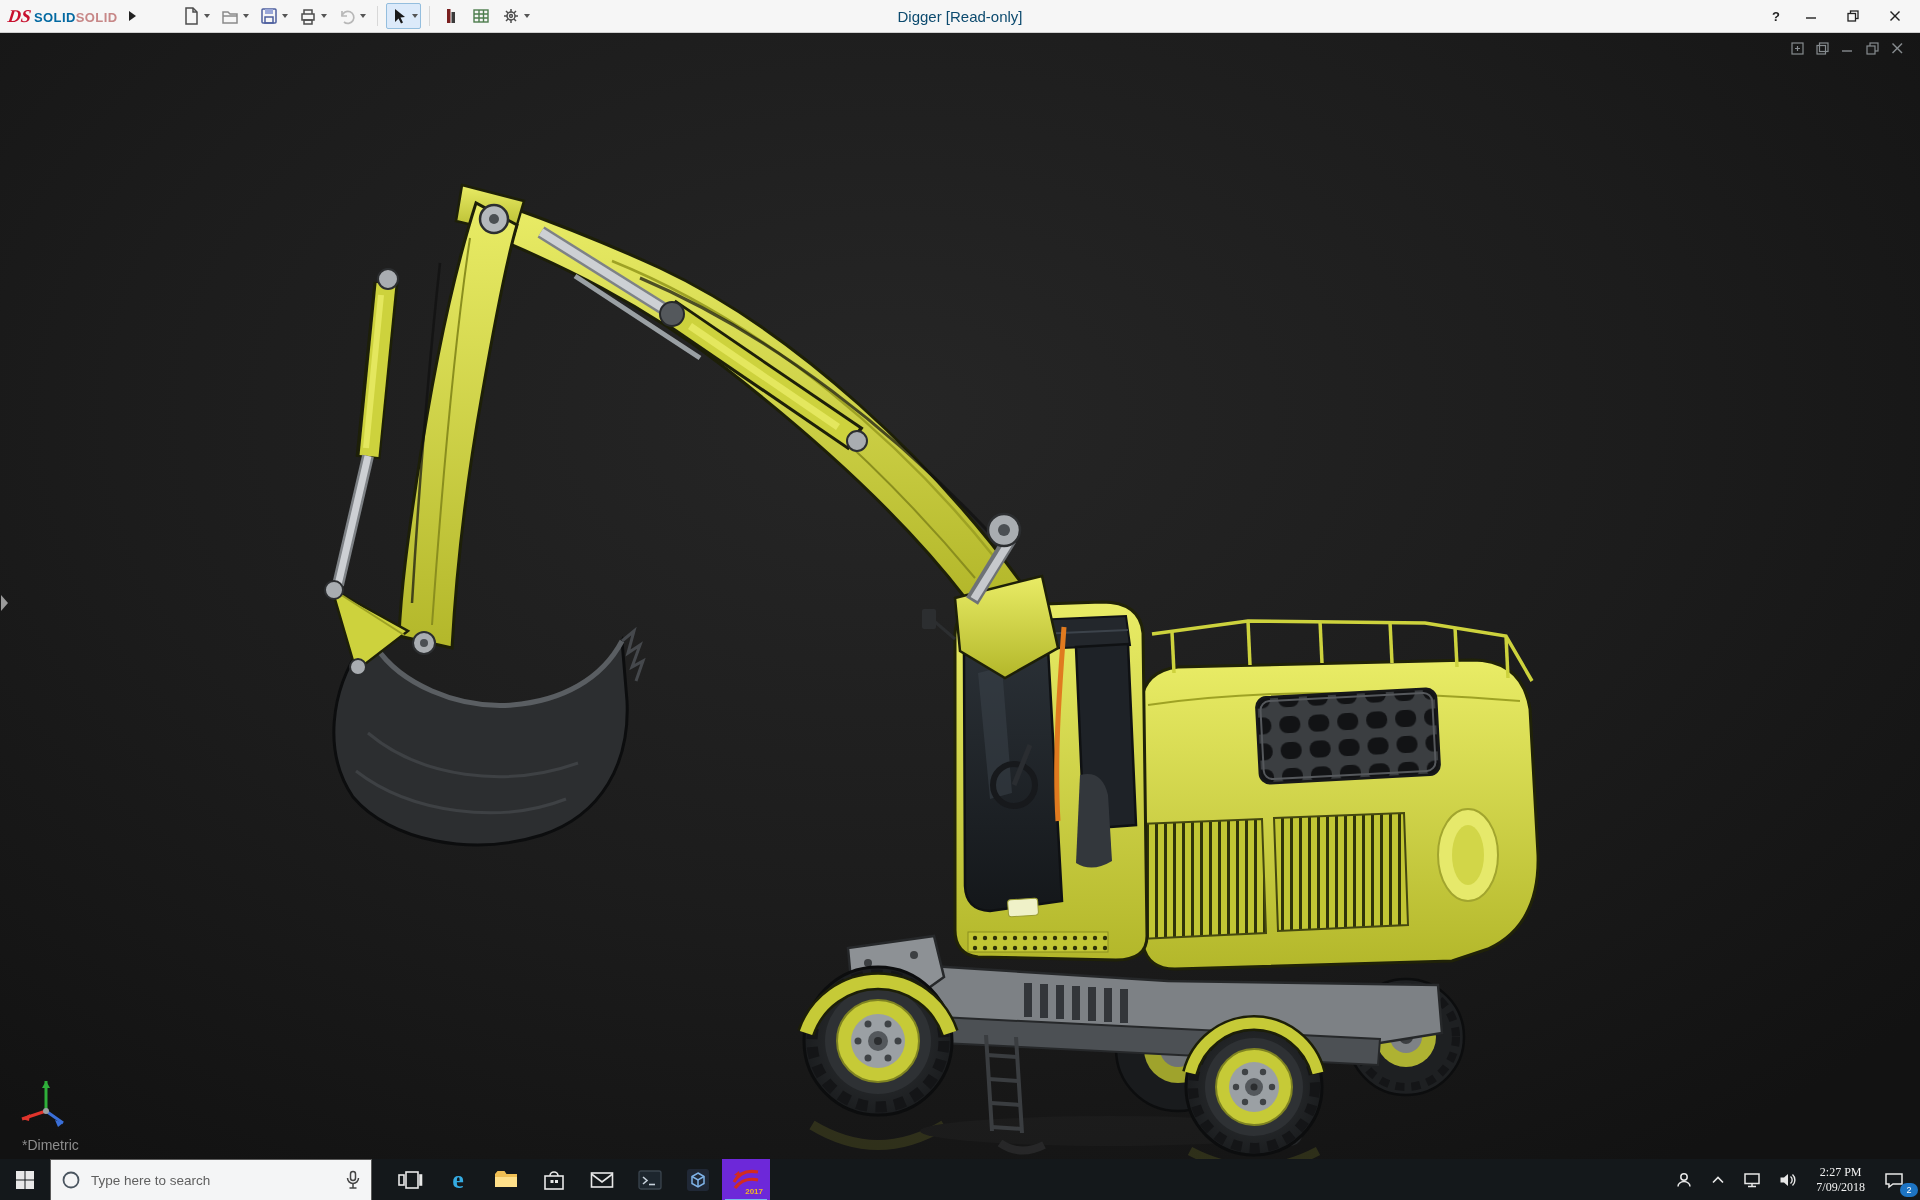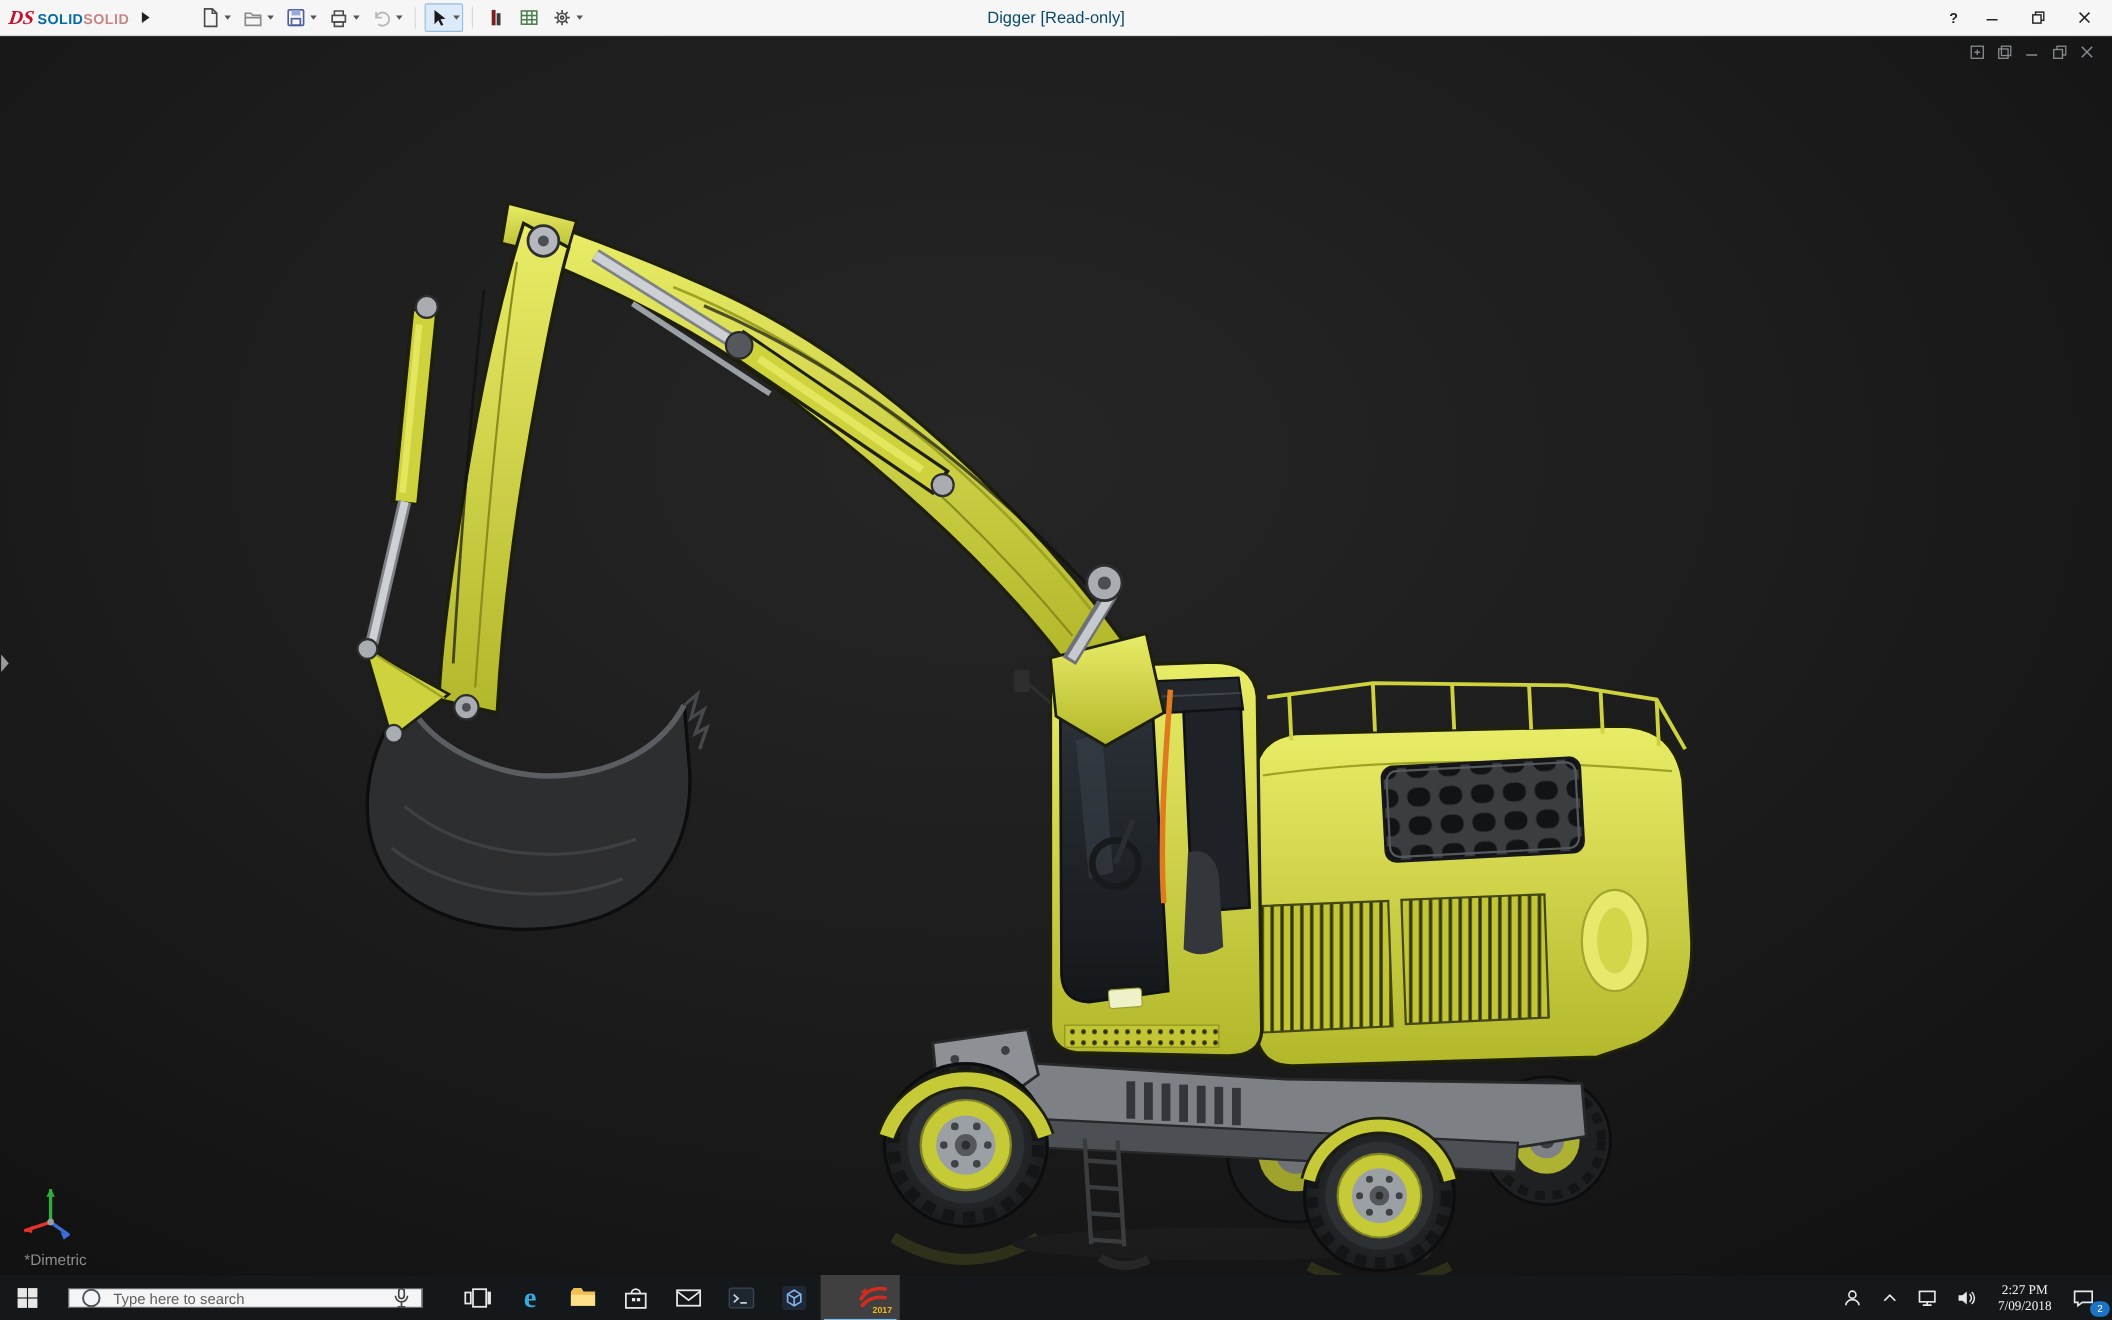--- a/index.html
+++ b/index.html
@@ -34,30 +34,30 @@
   .doc-controls{position:absolute;top:8px;right:16px;display:flex;gap:12px;z-index:5;}
   .doc-controls .dc{opacity:.85;}
   .model-svg{position:absolute;inset:0;}
   .orientation-label{position:absolute;left:22px;bottom:6px;color:#8d8d8d;font-size:14px;}
   .edge-flyout{position:absolute;left:1px;top:562px;width:0;height:0;z-index:4;
                border-left:7px solid #9a9a9a;border-top:8px solid transparent;border-bottom:8px solid transparent;}
 
   
   .taskbar{position:relative;height:42px;background:#14181b;display:flex;align-items:stretch;}
   .start-btn{width:50px;display:flex;align-items:center;justify-content:center;}
-  .search-box{width:322px;background:#f4f5f6;display:flex;align-items:center;margin:12px;
+  .search-box{width:322px;background:#f4f5f6;display:flex;align-items:center;margin:0;
               border:1px solid #5a5a5a;box-sizing:border-box;}
   .search-box .circle-icon{margin:0 8px 0 10px;}
   .search-input{flex:1;border:none;outline:none;background:transparent;font-size:13.5px;color:#3d3d3d;
                 font-family:"Liberation Sans",sans-serif;}
   .search-input::placeholder{color:#5f5f5f;opacity:1;}
   .mic{margin:0 10px;}
   .tb-apps{display:flex;align-items:stretch;margin-left:14px;}
   .app-btn{position:relative;width:48px;display:flex;align-items:center;justify-content:center;}
-  .app-btn.active{background:#404040;padding-left:24px;}
+  .app-btn.active{background:#6d28d9;}
   .app-btn.active::after{content:"";position:absolute;bottom:0;left:3px;right:3px;height:2px;background:#76b9ed;}
   .edge-e{color:#35abe2;font-weight:bold;font-size:26px;line-height:1;font-family:"Liberation Serif",serif;}
   .sw-tile{position:relative;width:30px;height:30px;}
   .sw-year{position:absolute;right:-2px;bottom:-1px;font-size:8px;font-weight:bold;color:#f2b822;}
   .tray{margin-left:auto;display:flex;align-items:center;gap:0;}
   .tray-btn{height:42px;display:flex;align-items:center;justify-content:center;padding:0 9px;position:relative;}
   .clock{display:flex;flex-direction:column;align-items:center;justify-content:center;color:#f2f2f2;
          font-size:12px;line-height:15px;padding:0 10px;font-family:Liberation Serif, serif;}
   .badge{position:absolute;right:2px;bottom:4px;min-width:14px;height:14px;border-radius:8px;background:#1d74c4;
          color:#fff;font-size:9px;display:flex;align-items:center;justify-content:center;padding:0 2px;}

